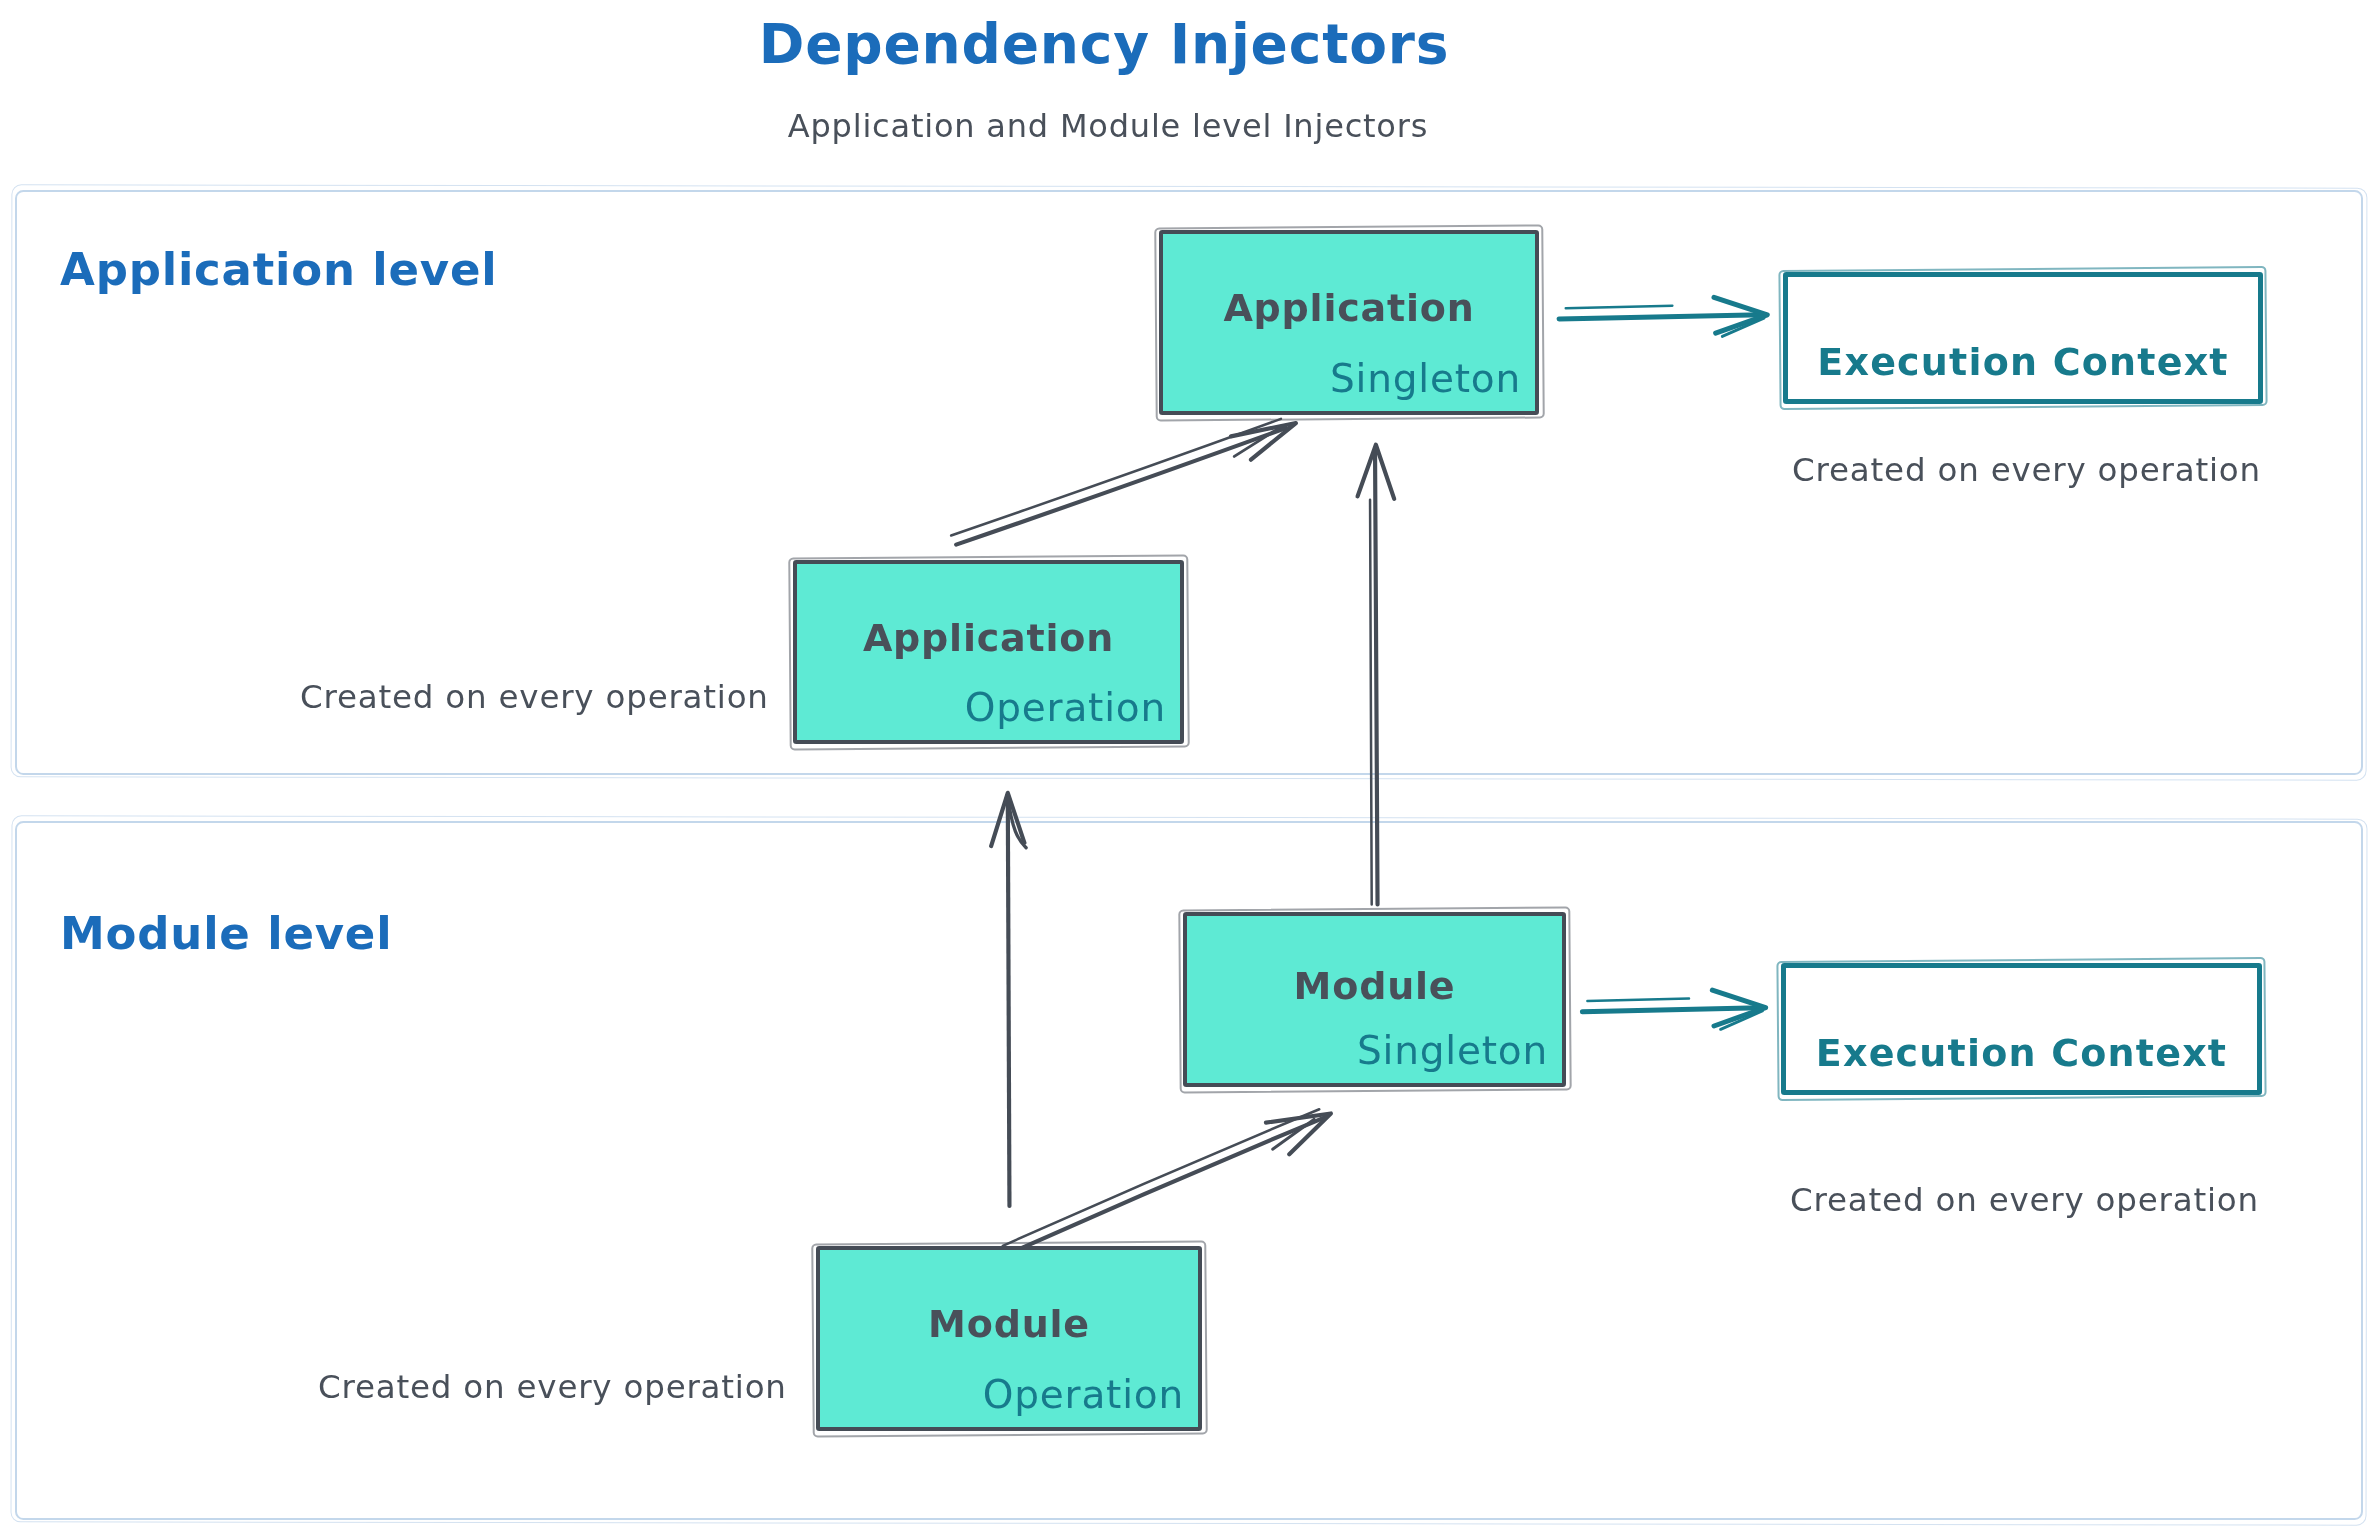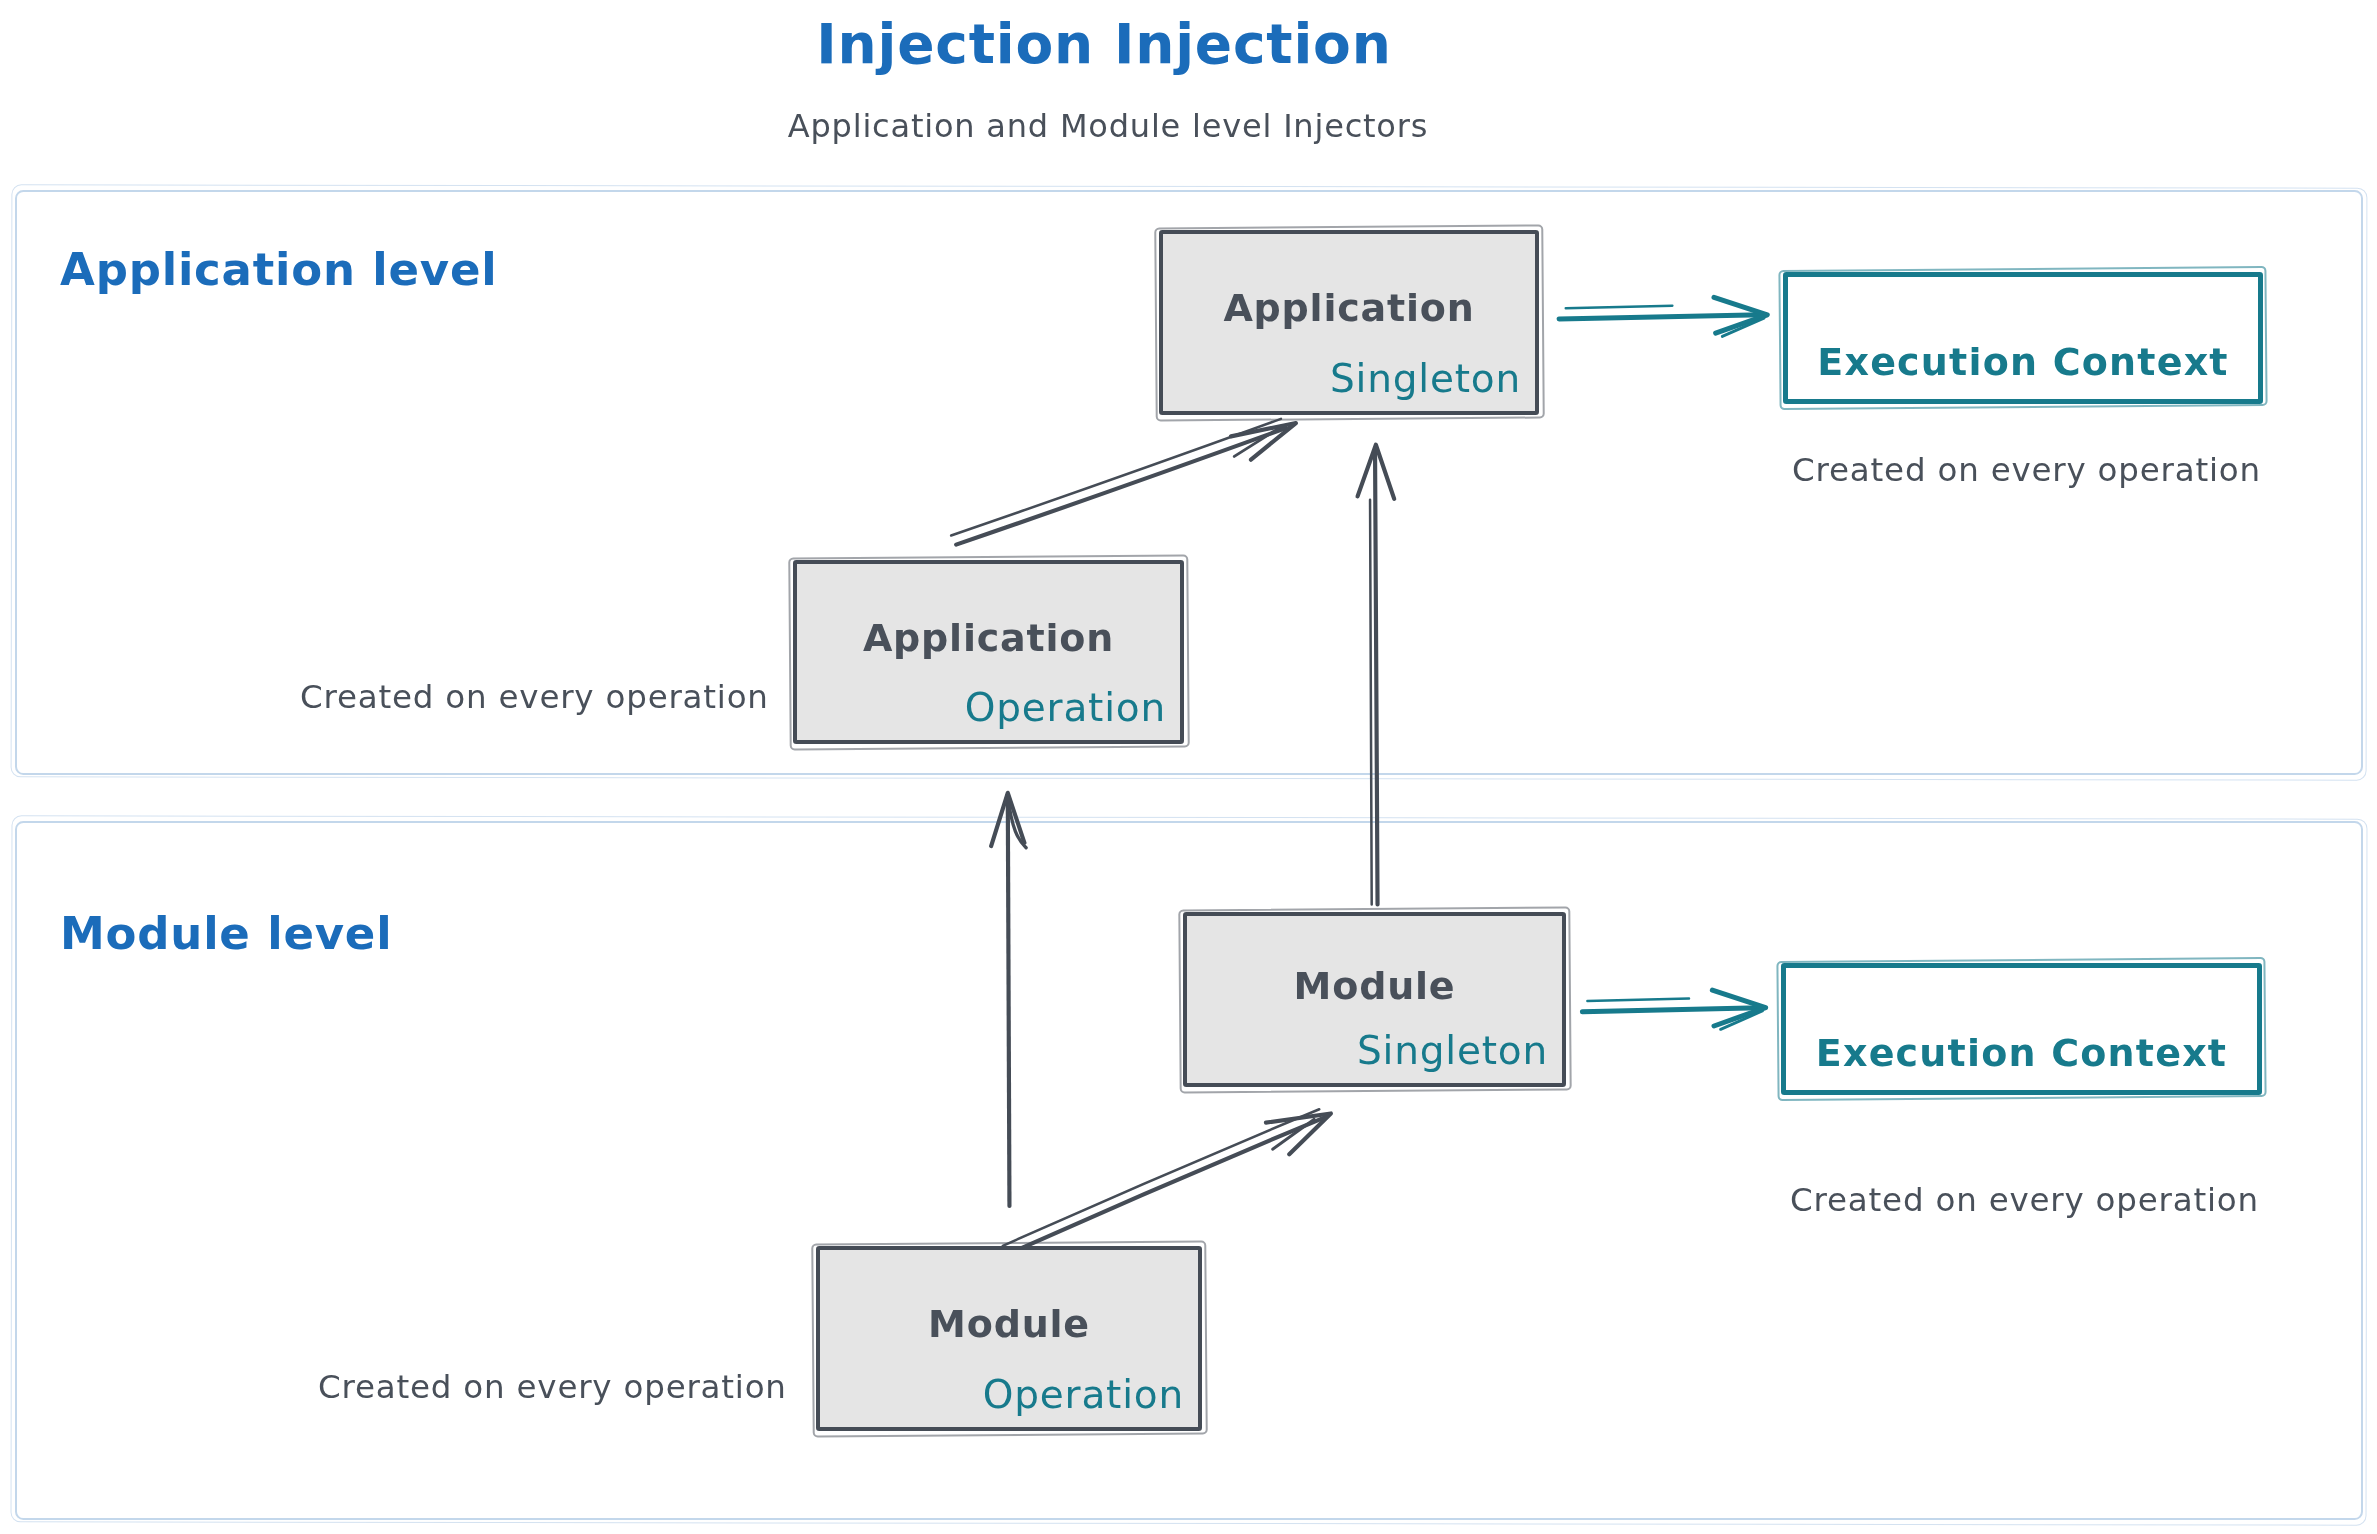--- a/index.html
+++ b/index.html
@@ -48,21 +48,21 @@
     color: #1b6cba;
   }
   .label-app    { left: 60px; top: 243px; }
   .label-module { left: 60px; top: 907px; }
 
   
   .sketch-box {
     position: absolute;
     border: 4.2px solid #454c56;
     border-radius: 3.3px;
-    background: #e5e5e5;
+    background: #5eead4;
     z-index: 3;
   }
   .sketch-box::after {
     content: ""; position: absolute; inset: -8.3px;
     border: 2.5px solid #454c56; border-radius: 5px;
     transform: rotate(-0.45deg);
     opacity: 0.5;
     pointer-events: none;
   }
   .box-name {
@@ -128,21 +128,21 @@
     pointer-events: none;
   }
   .dark-stroke { stroke: #454c56; fill: none; stroke-linecap: round; stroke-linejoin: round; }
   .teal-stroke { stroke: #177a8c; fill: none; stroke-linecap: round; stroke-linejoin: round; }
 </style>
 </head>
 <body>
 
 <div class="canvas">
 
-  <div class="title">Injection Injection</div>
+  <div class="title">Dependency Injectors</div>
   <div class="subtitle">Application and Module level Injectors</div>
 
   <div class="panel panel-app"></div>
   <div class="panel panel-module"></div>
 
   <div class="level-label label-app">Application level</div>
   <div class="level-label label-module">Module level</div>
 
   <svg class="arrows" width="2377" height="1534" viewBox="0 0 2854 1842">
 

